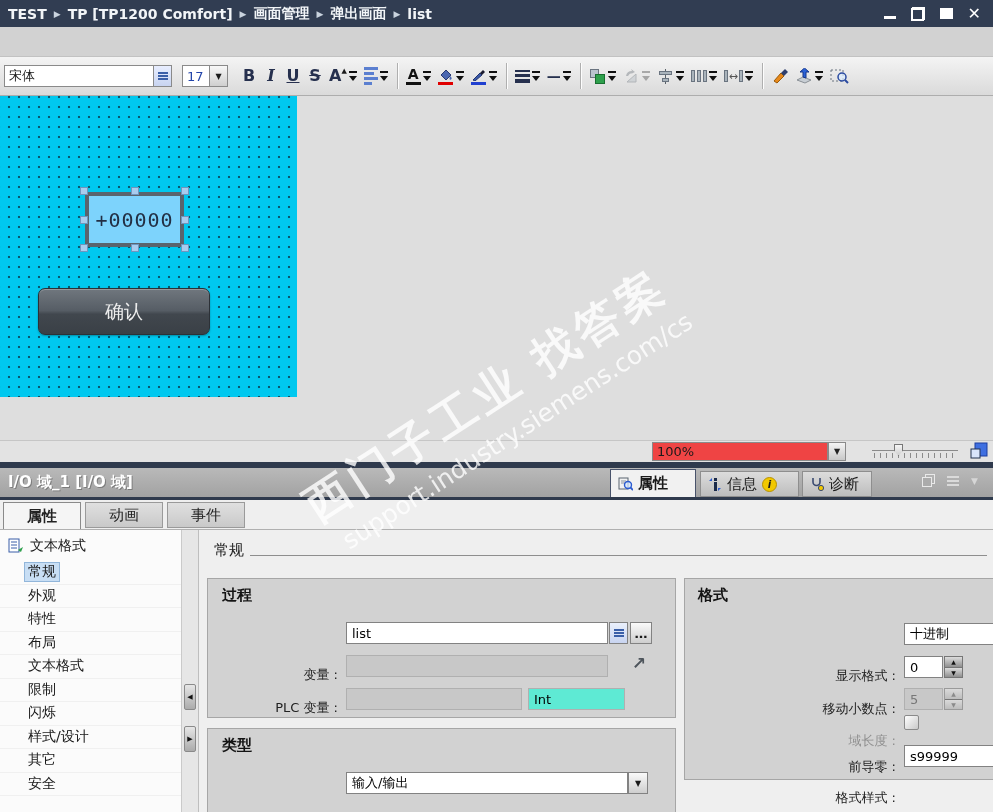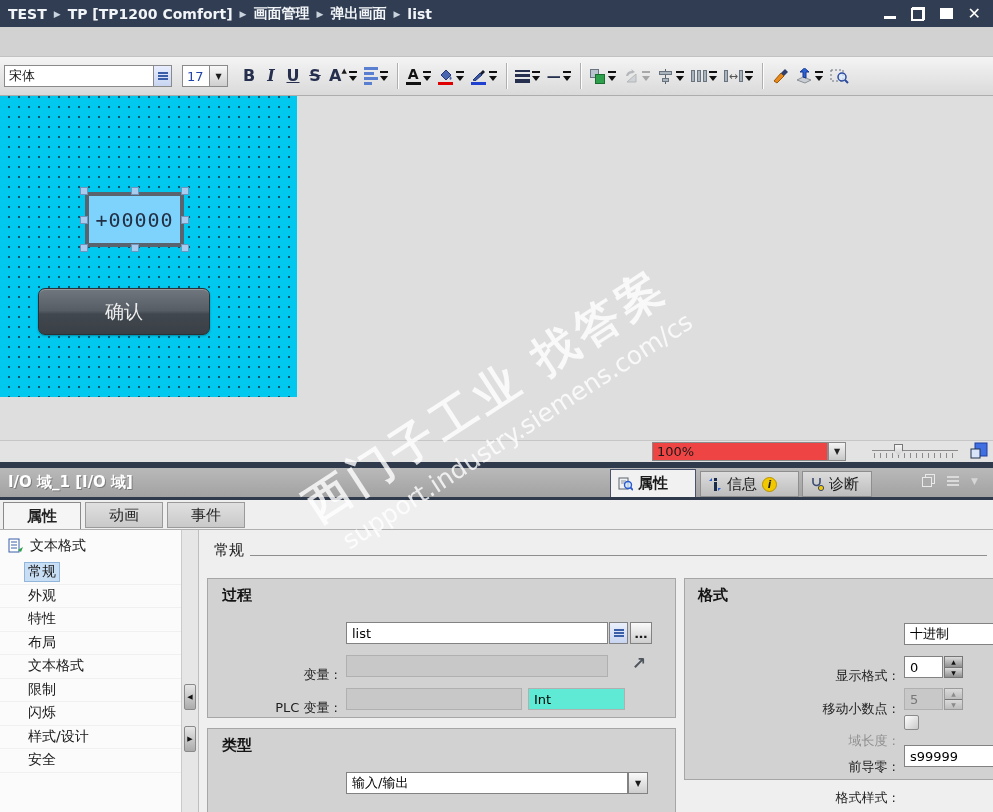--- a/index.html
+++ b/index.html
@@ -438,20 +438,23 @@
     <div class="nitem">
         <span>限制</span>
       </div>
     <div class="nitem">
         <span>闪烁</span>
       </div>
     <div class="nitem">
         <span>样式/设计</span>
       </div>
     <div class="nitem">
+        <span>其它</span>
+      </div>
+    <div class="nitem">
         <span>安全</span>
       </div>
   </div>
   <div class="abs splitter">
     <span class="spbtn" style="top:154px;">◀</span>
     <span class="spbtn" style="top:196px;">▶</span>
   </div>
 
   <div class="abs main"></div>
   <div class="abs gheading">常规</div>

